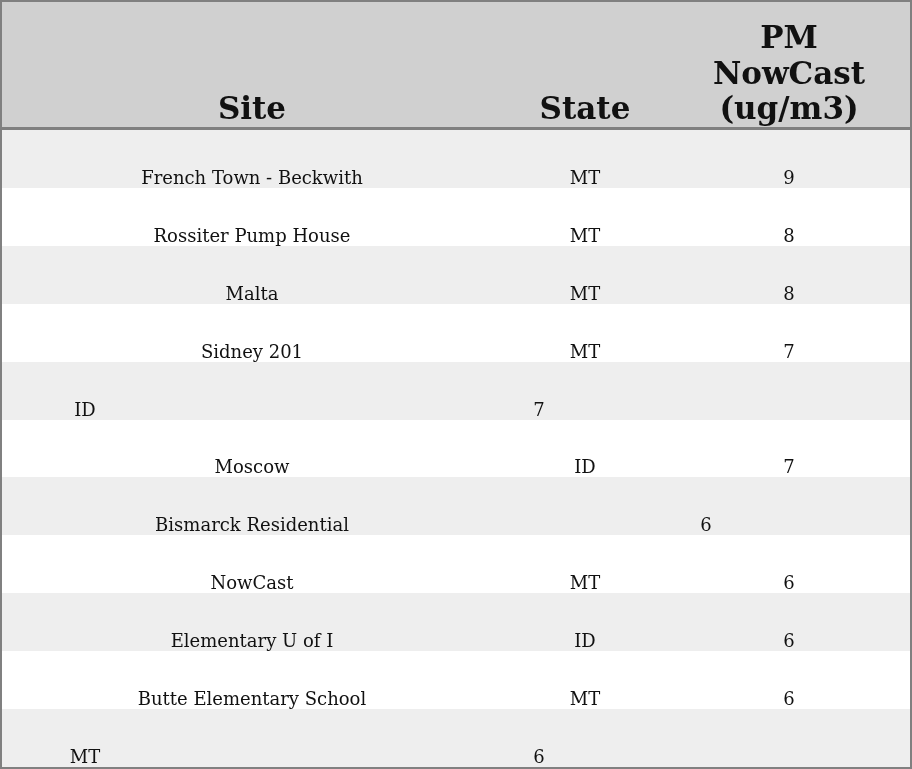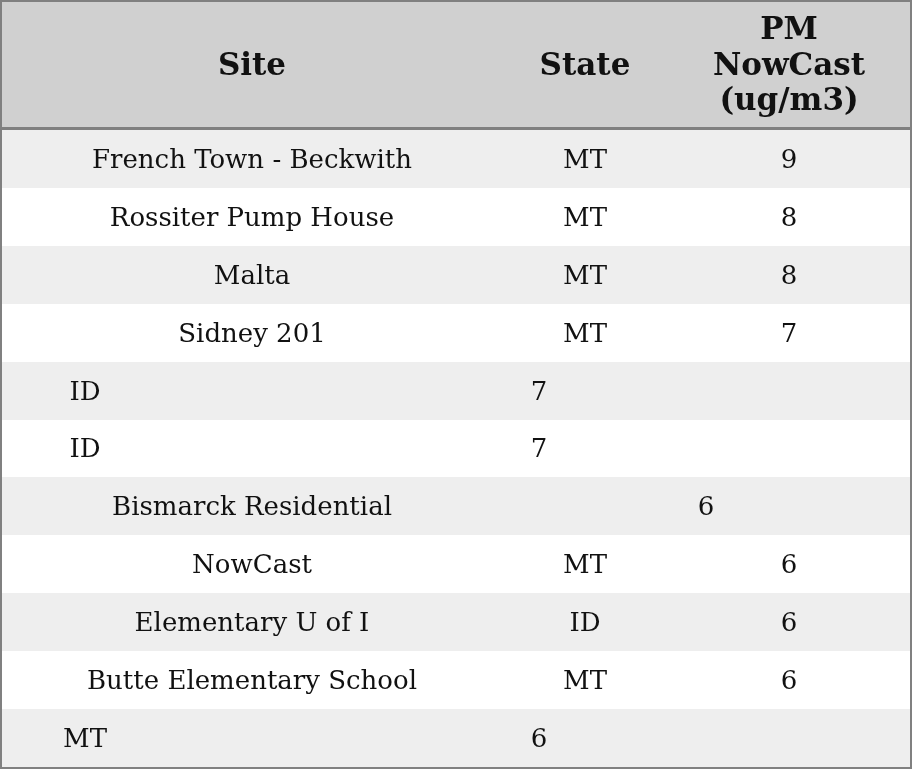--- a/index.html
+++ b/index.html
@@ -33,29 +33,29 @@
   }
   .aq-body {
     flex: 1 1 auto;
     display: flex;
     flex-direction: column;
   }
   .aq-row {
     flex: 1 1 auto;
     display: flex;
     align-items: center;
-    font-size: 26px;
+    font-size: 18px;
     background: #ffffff;
   }
   .aq-row.striped {
     background: #eeeeee;
   }
   .col {
     display: flex;
-    align-items: center;
+    align-items: flex-end;
     justify-content: center;
     text-align: center;
     height: 100%;
   }
   .col-site  { flex: 0 0 500px; }
   .col-state { flex: 0 0 166px; }
   .col-pm    { flex: 1 1 auto; }
   .pm-header-text {
     max-width: 158px;
     text-align: center;
@@ -102,20 +102,21 @@
     <div class="col col-state">MT</div>
     <div class="col col-pm">7</div>
   </div>
 
   <div class="aq-row striped">
     <div class="col col-state">ID</div>
     <div class="col col-pm">7</div>
   </div>
 
   <div class="aq-row">
+    <div class="col col-site">Moscow</div>
     <div class="col col-state">ID</div>
     <div class="col col-pm">7</div>
   </div>
 
   <div class="aq-row striped">
     <div class="col col-site">Bismarck Residential</div>
     <div class="col col-pm">6</div>
   </div>
 
   <div class="aq-row">

